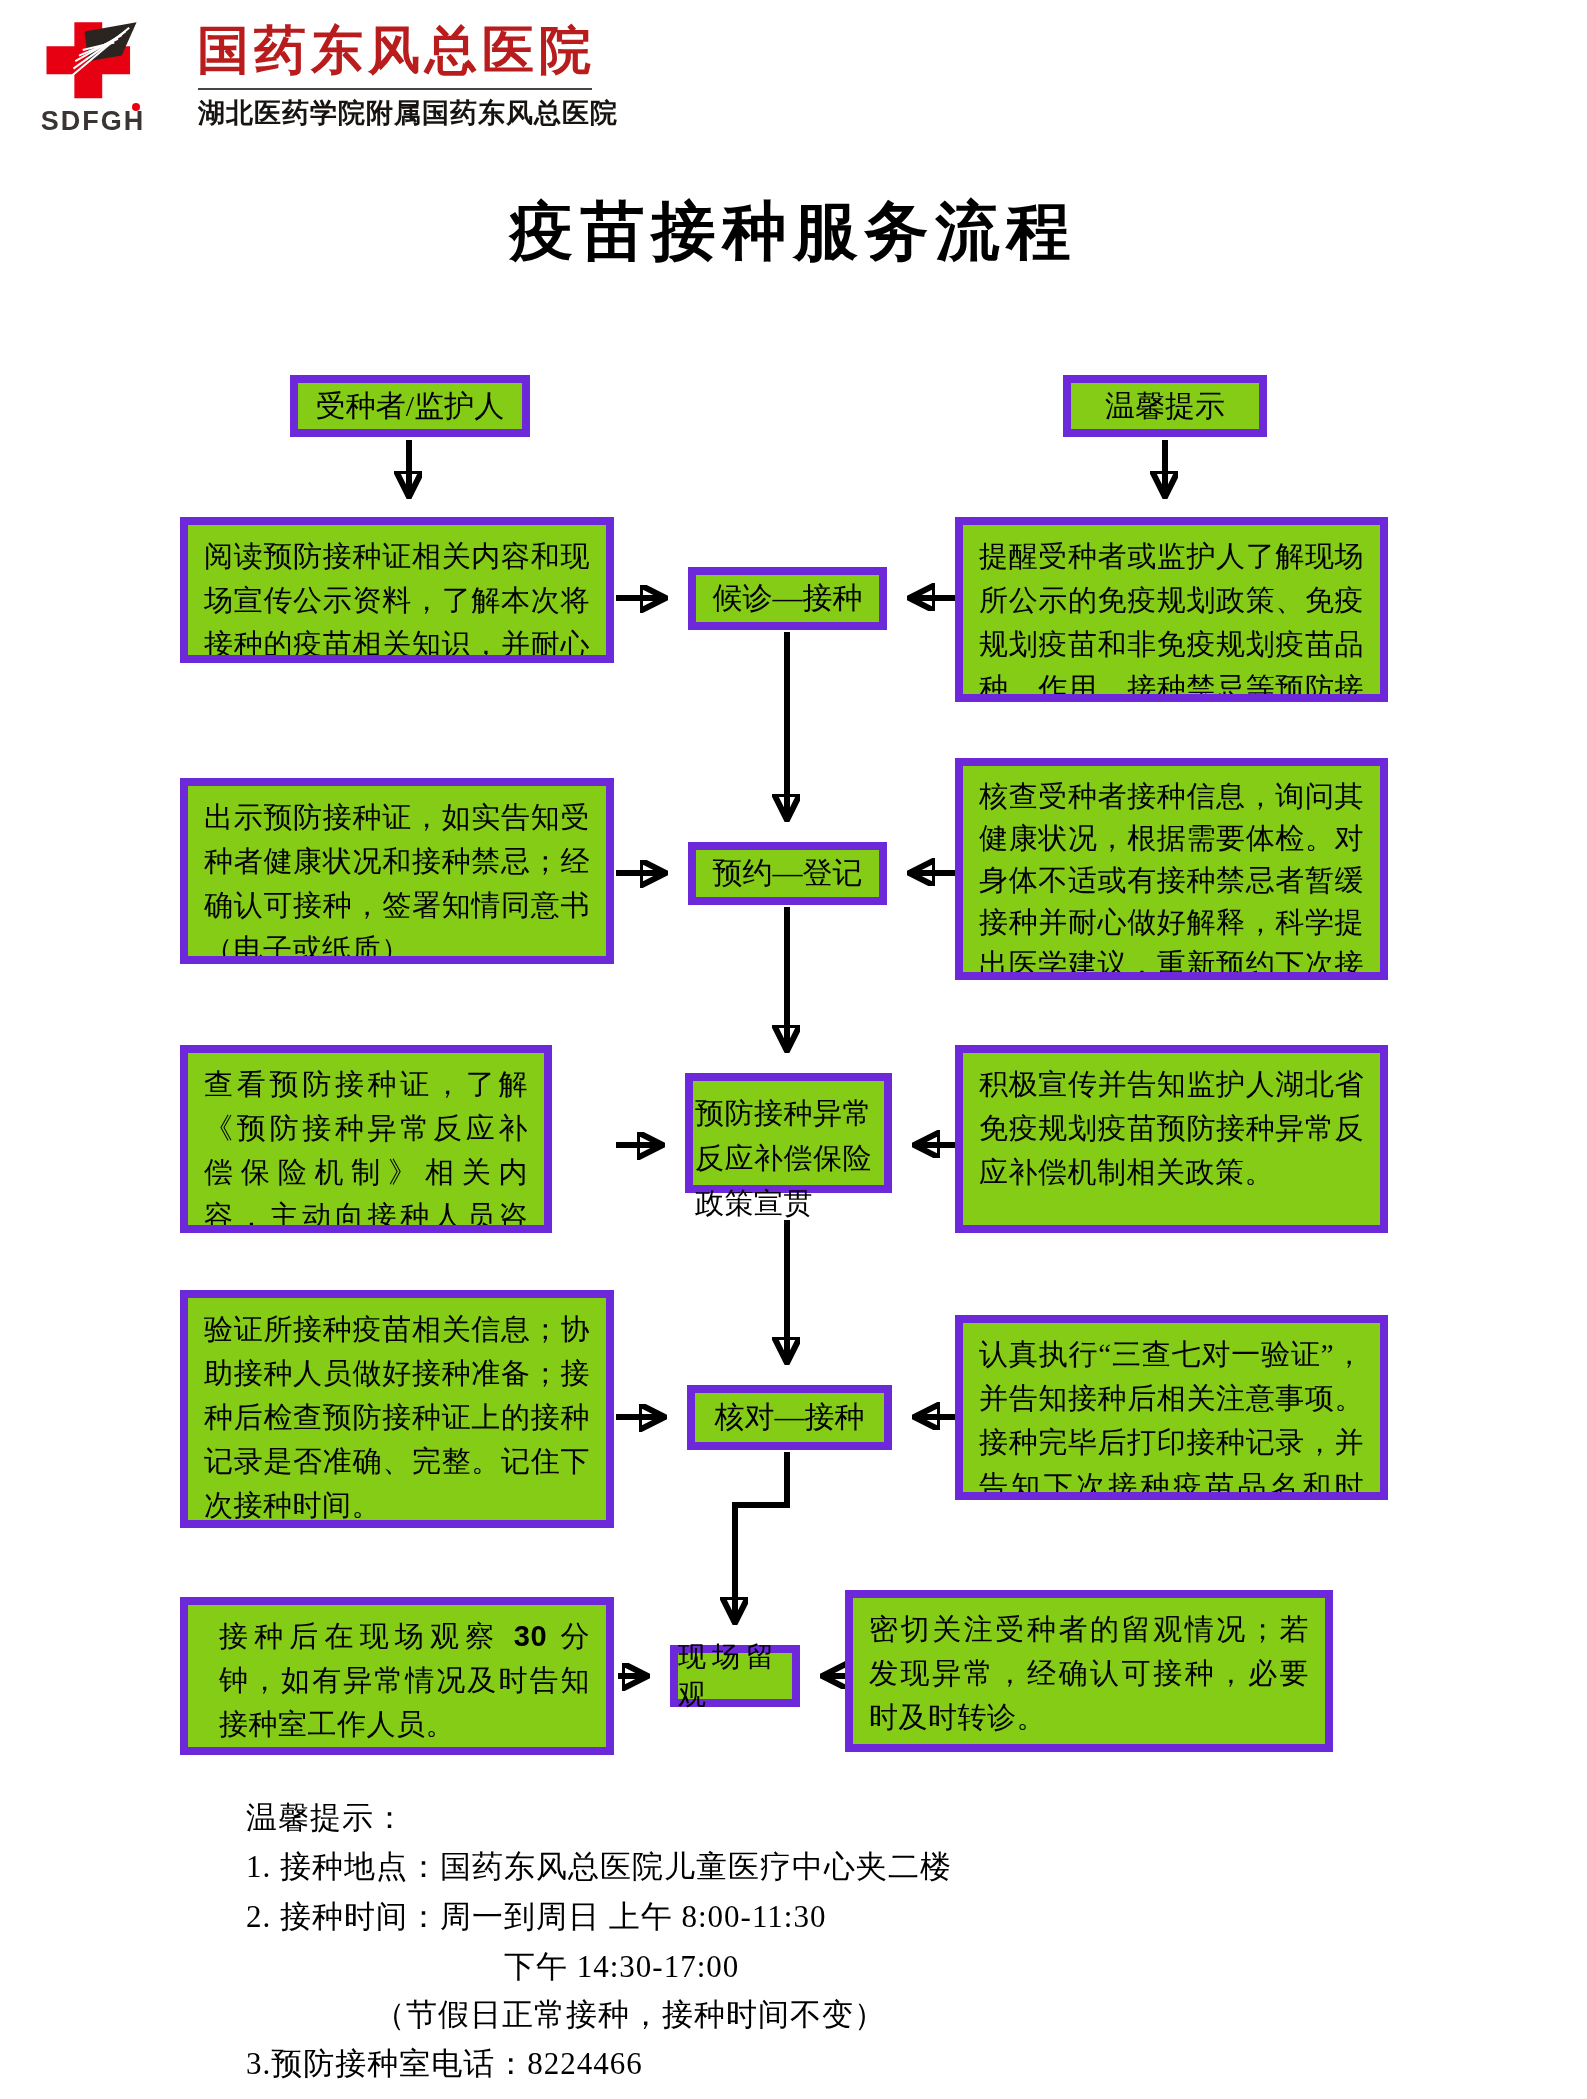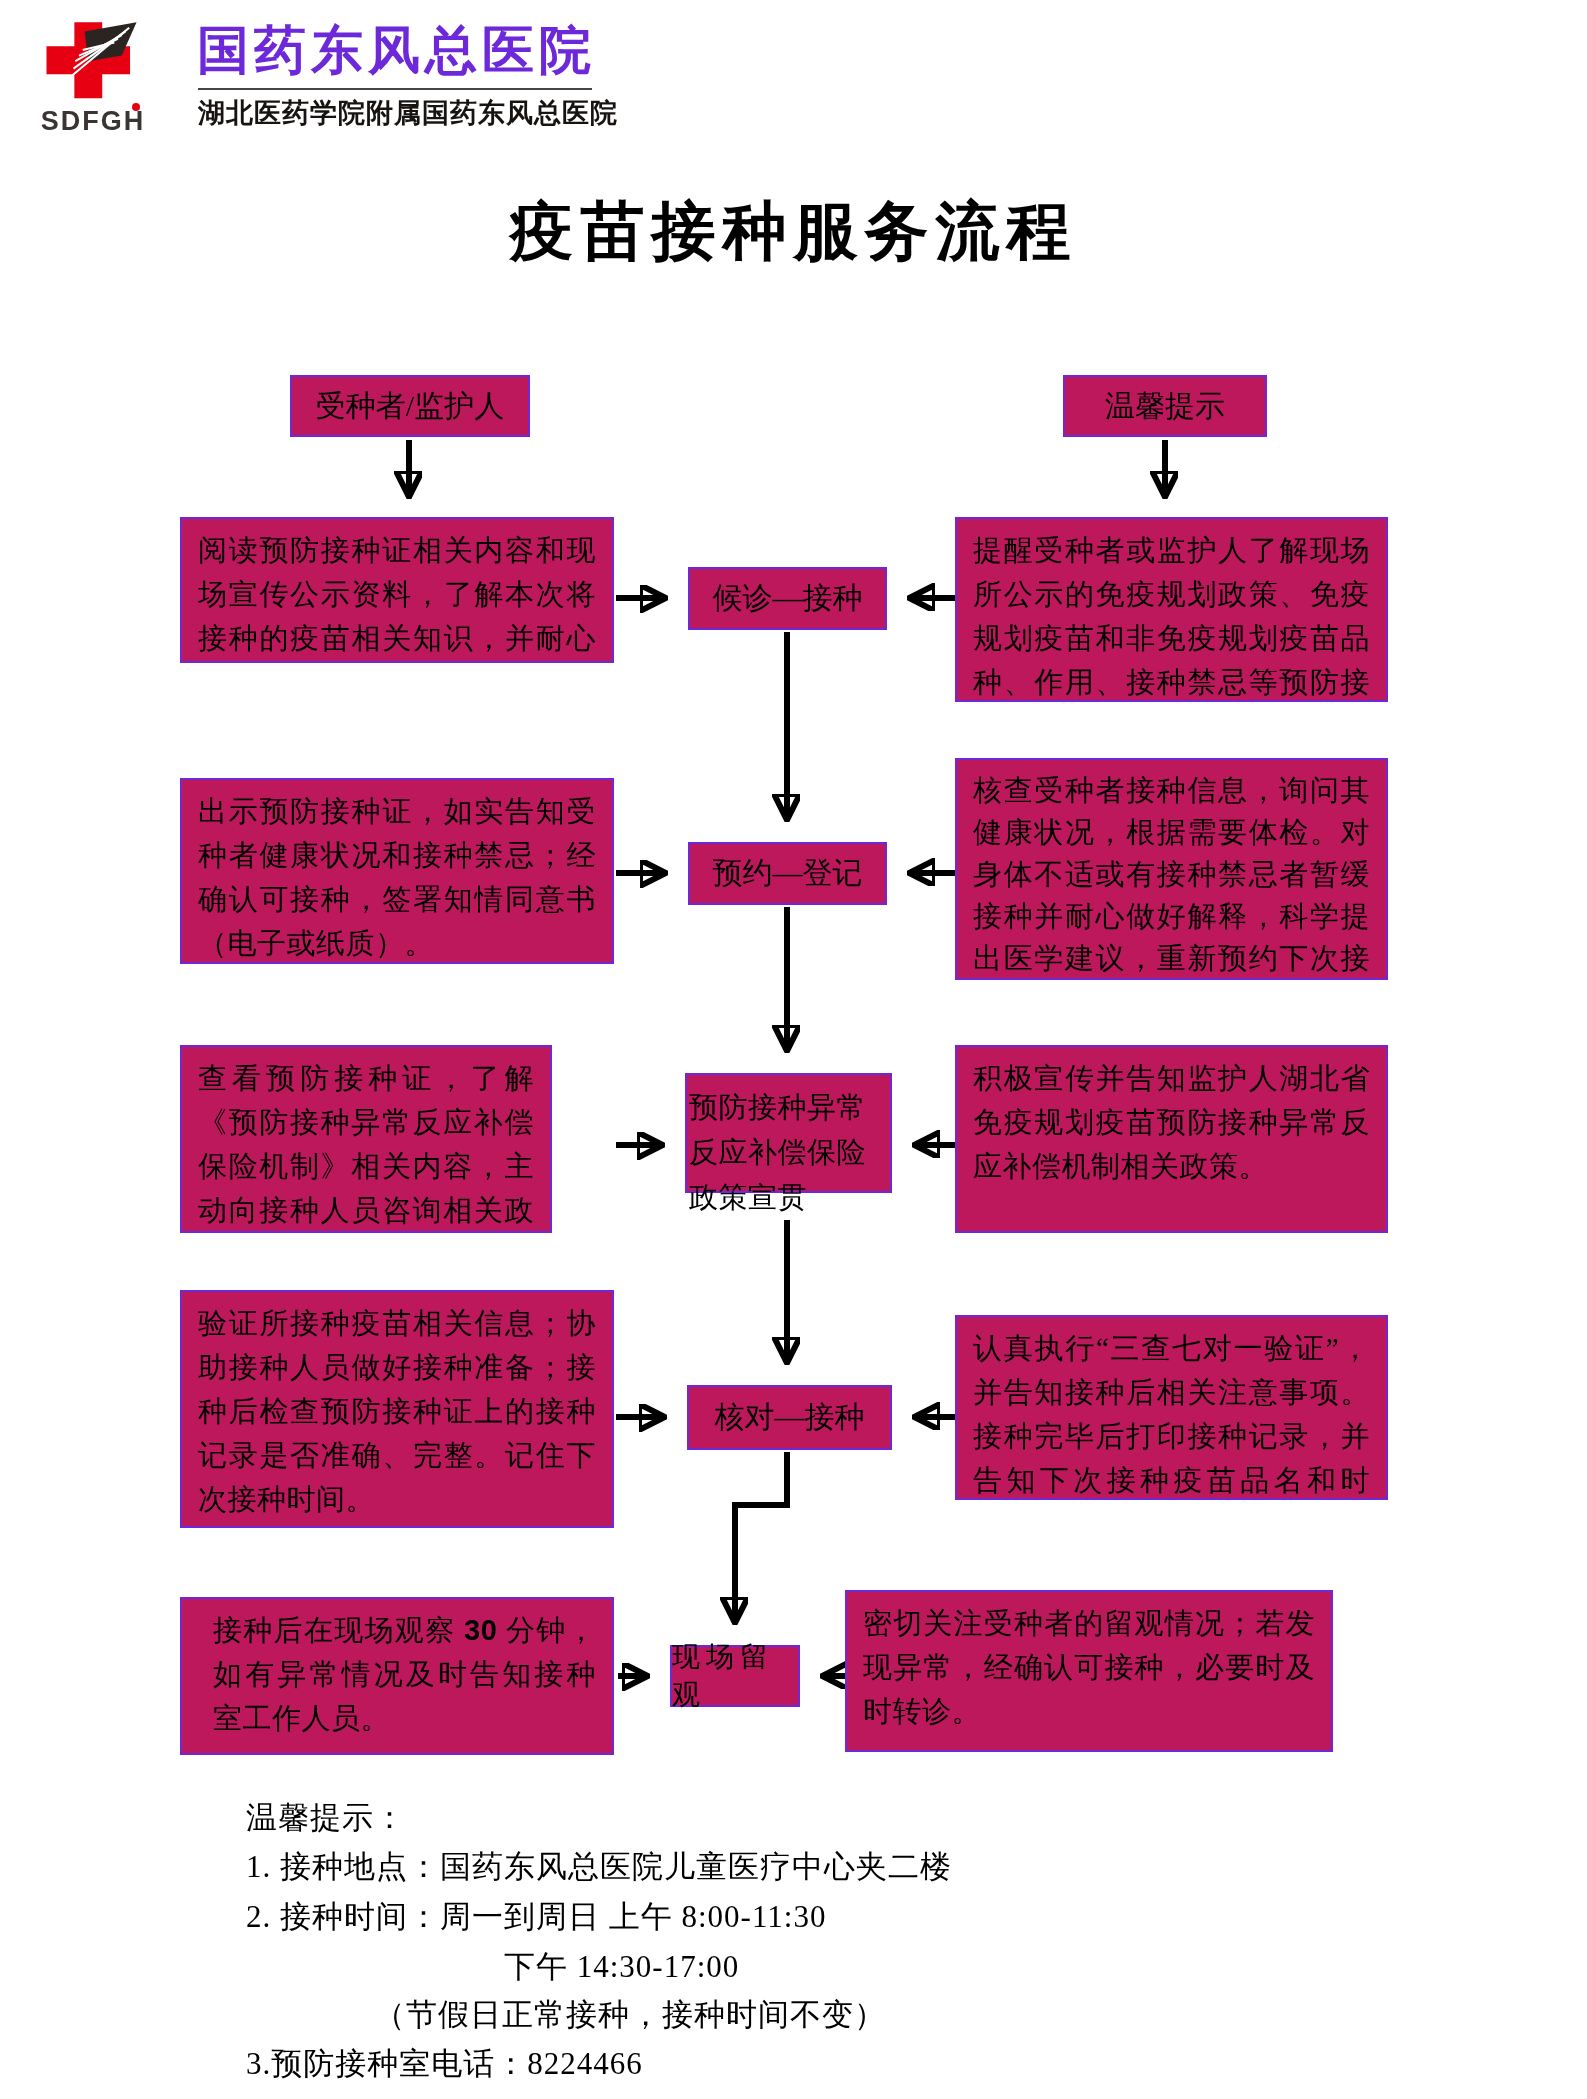--- a/index.html
+++ b/index.html
@@ -6,31 +6,31 @@
   #page{position:relative;width:1587px;height:2099px;background:#fff;overflow:hidden;
         font-family:"Liberation Serif","DejaVu Serif",serif;color:#000;}
 
   
   #logo{position:absolute;left:40px;top:22px;width:120px;height:120px;}
   #logo-letters{position:absolute;left:30px;top:106px;width:126px;text-align:center;
         font-family:"Liberation Sans","DejaVu Sans",sans-serif;font-weight:700;
         font-size:27px;letter-spacing:2px;color:#3a3533;}
   #logo-dot{position:absolute;left:132px;top:103px;width:8px;height:8px;border-radius:50%;background:#e60012;}
   #brand-name{position:absolute;left:197px;top:16px;font-family:"Liberation Sans","DejaVu Sans",sans-serif;
-        font-weight:700;font-size:52px;letter-spacing:5px;color:#6d28d9;}
+        font-weight:700;font-size:52px;letter-spacing:5px;color:#b91c1c;}
   #brand-rule{position:absolute;left:198px;top:88px;width:394px;height:2px;background:#4a4542;}
   #brand-sub{position:absolute;left:198px;top:95px;font-family:"Liberation Sans","DejaVu Sans",sans-serif;
         font-weight:700;font-size:27px;letter-spacing:1px;color:#171310;}
 
   
   #doc-title{position:absolute;left:0;top:188px;width:1587px;text-align:center;
         font-size:64px;font-weight:700;letter-spacing:7px;}
 
   
-  .box{position:absolute;border:2px solid #6d28d9;background:#be185d;box-sizing:border-box;z-index:2;}
+  .box{position:absolute;border:8px solid #6d28d9;background:#84cc16;box-sizing:border-box;z-index:2;}
   .actor{display:flex;align-items:center;justify-content:center;font-size:30px;}
   .note{font-size:29px;line-height:44px;letter-spacing:.5px;padding:9px 16px 0;
         text-align:justify;overflow:hidden;}
   .step{display:flex;align-items:center;justify-content:center;font-size:30px;}
   #aL{left:290px;top:375px;width:240px;height:62px;}
   #aR{left:1063px;top:375px;width:204px;height:62px;}
   #bL1{left:180px;top:517px;width:434px;height:146px;}
   #bL2{left:180px;top:778px;width:434px;height:186px;}
   #bL3{left:180px;top:1045px;width:372px;height:188px;}
   #bL4{left:180px;top:1290px;width:434px;height:238px;}

